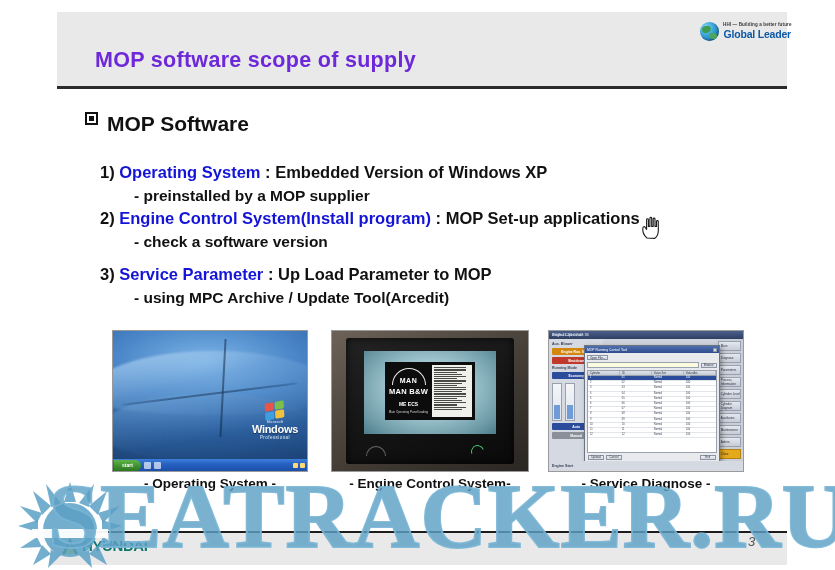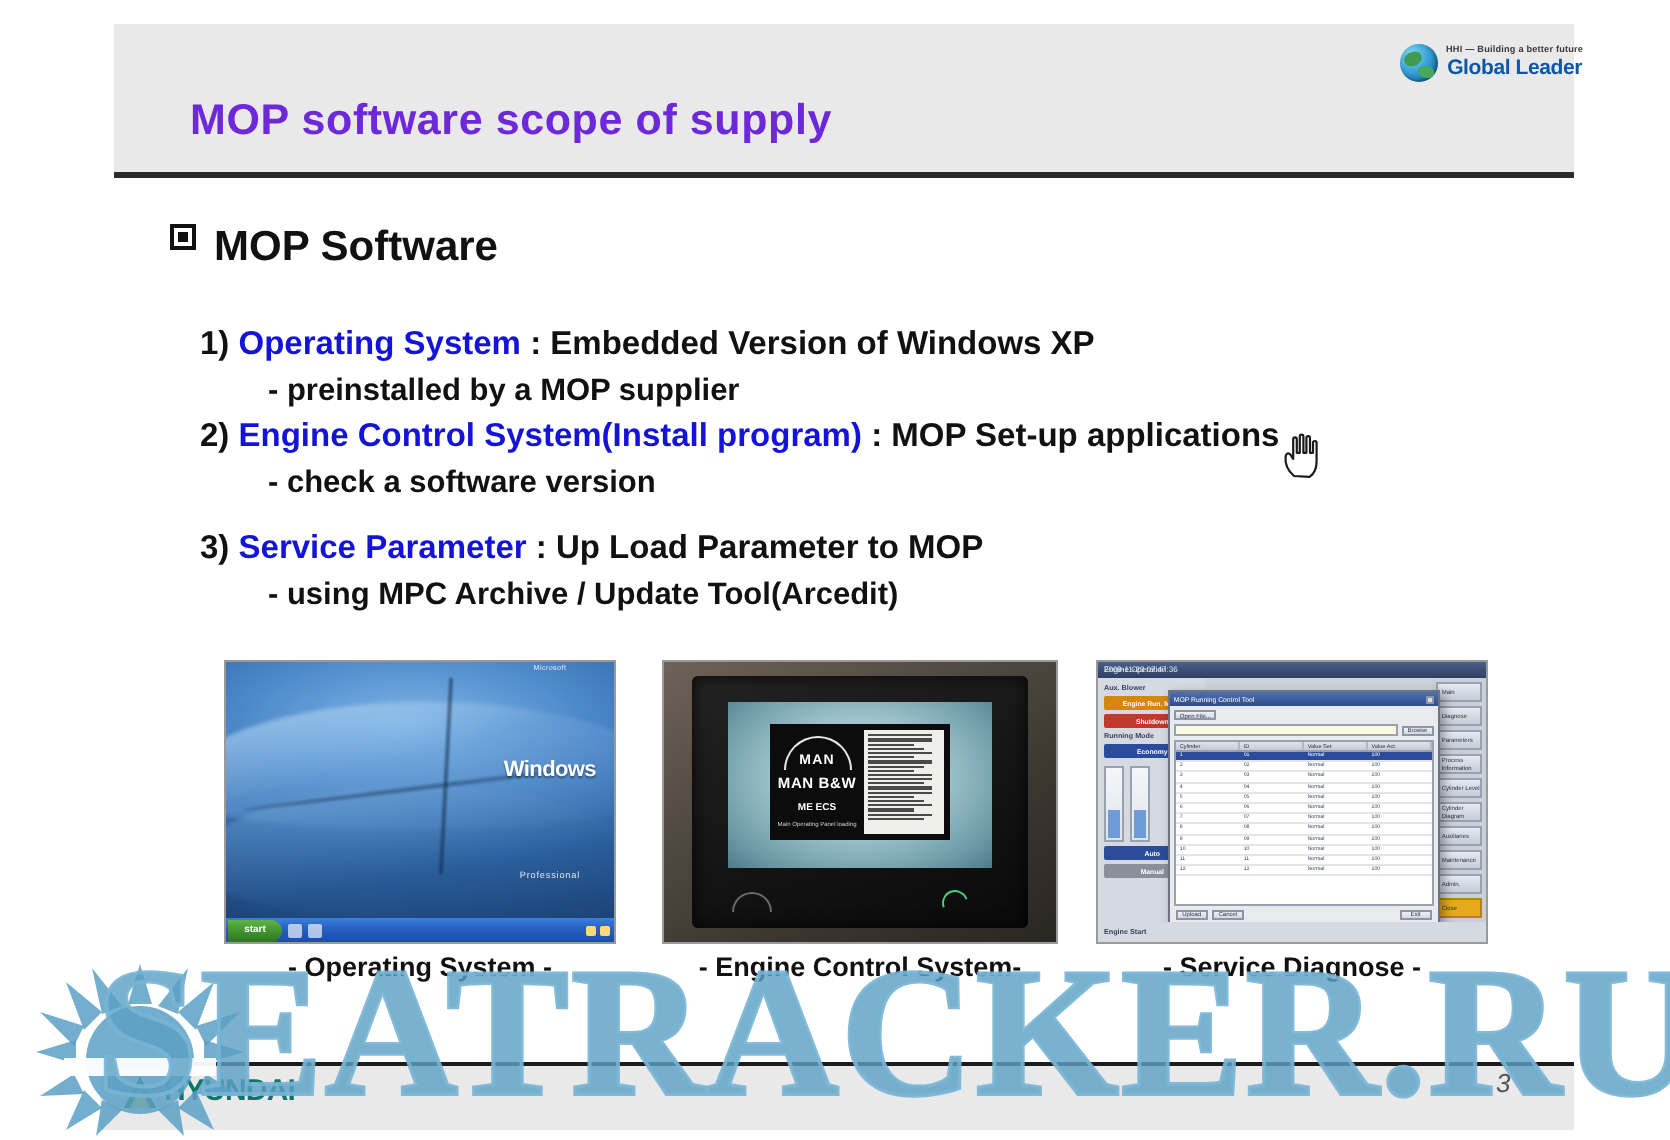--- a/index.html
+++ b/index.html
@@ -238,21 +238,20 @@
     background: rgba(14,38,70,.45);
     border-radius: 50%;
     transform: rotate(-7deg);
     filter: blur(.7px);
   }
   #xp-logo {
     position: absolute;
     right: 9px; bottom: 30px;
     display: flex; flex-direction: column; align-items: center;
     line-height: 1;
-    gap: 44px;
   }
   #xp-flag {
     width: 19px; height: 17px;
     display: grid;
     grid-template-columns: 1fr 1fr;
     grid-template-rows: 1fr 1fr;
     gap: 1.5px;
     transform: skewY(-8deg) rotate(-3deg);
     margin-bottom: 2px;
   }

